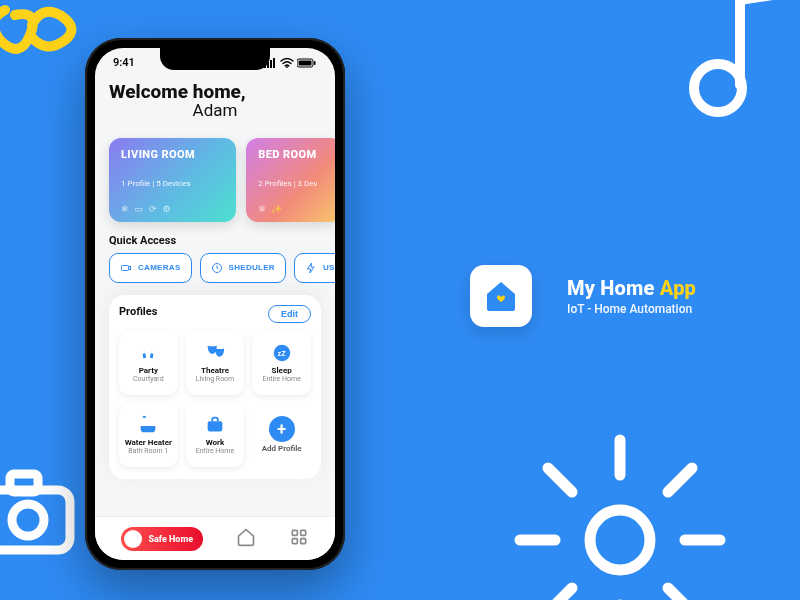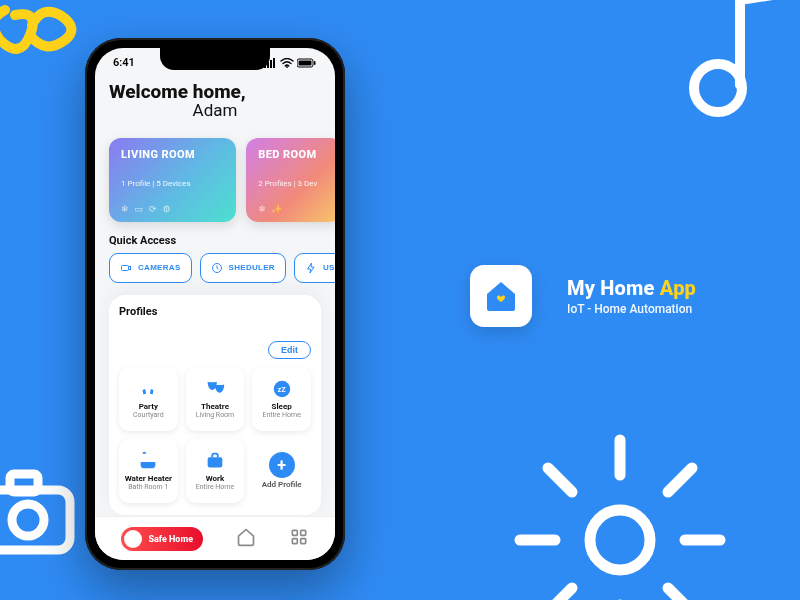--- a/index.html
+++ b/index.html
@@ -35,21 +35,21 @@
   .room-icons span { font-size: 9px; }
 
   .section-title { font-size: 11px; font-weight: 700; color: #111; }
 
   .quick { display: flex; gap: 8px; }
   .qbtn { flex: 0 0 auto; border: 1.5px solid #2f8bf4; color: #2f8bf4; background: #fff; border-radius: 9px; height: 30px; padding: 0 10px; display: flex; align-items: center; gap: 6px; font-size: 8px; font-weight: 800; letter-spacing: .3px; }
   .qbtn svg { width: 12px; height: 12px; }
 
   .profiles-panel { background: #fff; border-radius: 16px; padding: 10px 10px 12px 10px; box-shadow: 0 -4px 20px rgba(0,0,0,.05); }
   .profiles-head { display: flex; justify-content: space-between; align-items: flex-start; margin-bottom: 8px; }
-  .edit-btn { border: 1.5px solid #2f8bf4; color: #2f8bf4; background: #fff; font-size: 9px; font-weight: 700; border-radius: 999px; padding: 3px 12px; margin-top: 36px; }
+  .edit-btn { border: 1.5px solid #2f8bf4; color: #2f8bf4; background: #fff; font-size: 9px; font-weight: 700; border-radius: 999px; padding: 3px 12px; }
   .grid { display: grid; grid-template-columns: repeat(3, 1fr); gap: 8px; }
   .tile { background: #fff; border-radius: 10px; height: 64px; display: flex; flex-direction: column; align-items: center; justify-content: center; box-shadow: 0 2px 6px rgba(0,0,0,.08); }
   .tile svg { width: 22px; height: 22px; }
   .tile .t-name { font-size: 8px; font-weight: 700; color: #111; margin-top: 3px; text-align: center; line-height: 1; }
   .tile .t-loc { font-size: 7px; color: #888; margin-top: 1px; text-align: center; line-height: 1; }
   .tile.add { box-shadow: none; }
   .add-circle { width: 26px; height: 26px; border-radius: 50%; background: #2f8bf4; color: #fff; display: flex; align-items: center; justify-content: center; font-size: 16px; font-weight: 700; }
   .tile.add .t-name { font-weight: 600; color: #555; }
 
   .tabbar { height: 44px; background: #fff; display: flex; align-items: center; justify-content: space-around; padding: 0 10px; border-top: 1px solid #eee; }
@@ -91,21 +91,21 @@
       <line x1="168" y1="72" x2="192" y2="48"></line>
       <line x1="72" y1="168" x2="48" y2="192"></line>
       <line x1="168" y1="168" x2="192" y2="192"></line>
     </g>
   </svg>
 
 <div class="phone">
   <div class="screen">
     <div class="notch"></div>
     <div class="statusbar">
-      <span>6:41</span>
+      <span>9:41</span>
       <span class="sb-right">
         <svg width="14" height="10" viewBox="0 0 14 10">
             <rect x="0" y="6" width="2" height="4" fill="#000"></rect>
             <rect x="3" y="4" width="2" height="6" fill="#000"></rect>
             <rect x="6" y="2" width="2" height="8" fill="#000"></rect>
             <rect x="9" y="0" width="2" height="10" fill="#000"></rect>
           </svg>
         <svg width="14" height="10" viewBox="0 0 14 10">
             <path d="M1 3 Q7 -2 13 3 M3 5.5 Q7 2 11 5.5 M5.2 8 Q7 6.2 8.8 8" stroke="#000" stroke-width="1.4" fill="none" stroke-linecap="round"></path>
             <circle cx="7" cy="9" r="0.9" fill="#000"></circle>

